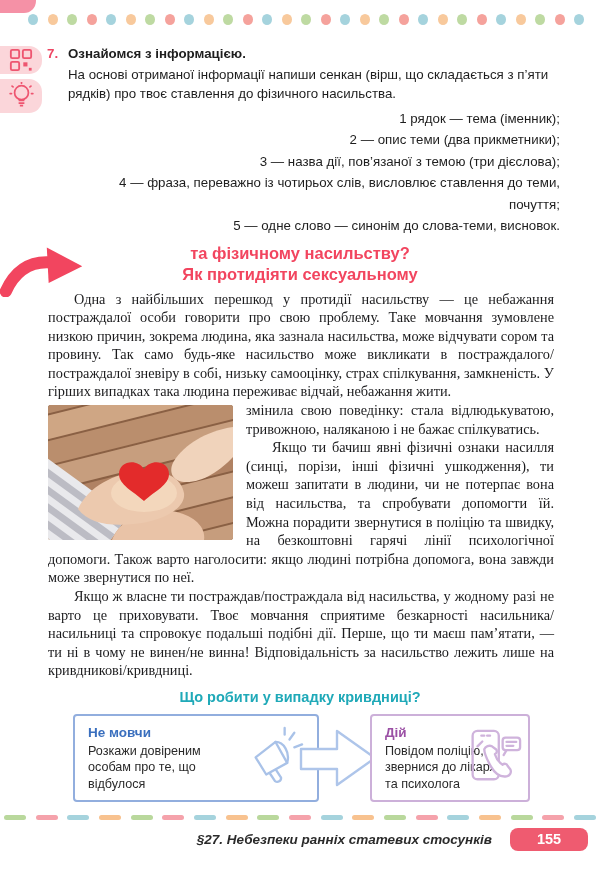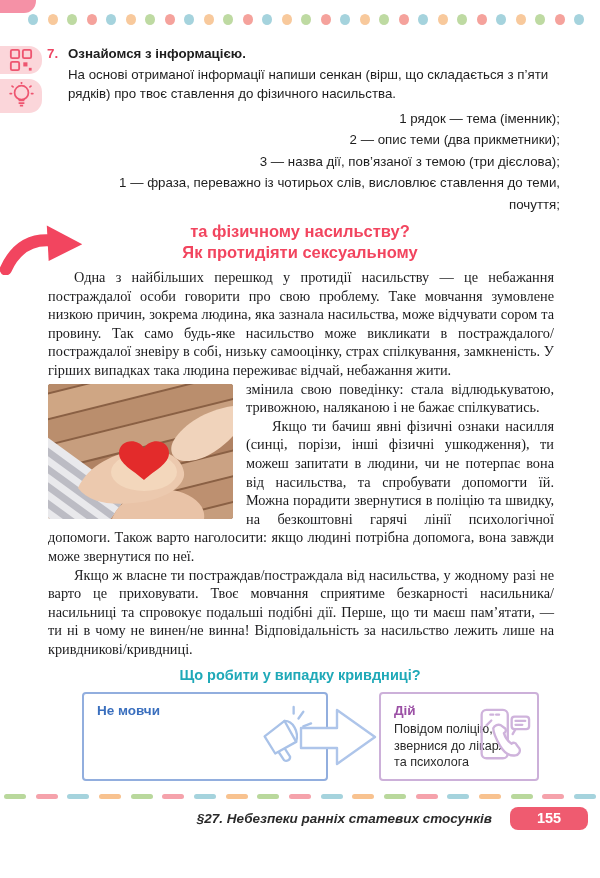--- a/index.html
+++ b/index.html
@@ -48,21 +48,21 @@
   .force-just{ text-align-last:justify; }
   .photo{ float:left; width:185px; height:135px; margin:4px 13px 2px 0; }
   .photo svg{ width:185px; height:135px; display:block; border-radius:2px; }
   .p4{ clear:both; }
 
   
   .teal-head{ margin-top:9px; text-align:center; font-weight:bold;
               font-size:14.5px; color:#1fa9b8; }
 
   
-  .boxes{ position:relative; margin:9px 52px 0 73px; display:flex;justify-content:center; }
+  .boxes{ position:relative; margin:9px 52px 0 73px; display:flex; }
   .box{ background:#fff; min-height:86px; border-radius:4px; position:relative;
         padding:9px 8px 8px 13px; }
   .box-blue{ width:246px; border:2px solid #92aede; }
   .box-purple{ width:160px; margin-left:51px; border:2px solid #ccb0d9; }
   .box-title{ font-weight:bold; font-size:13.5px; margin-bottom:3px; }
   .box-blue .box-title{ color:#3a6fbe; }
   .box-purple .box-title{ color:#9b50a5; }
   .box-text{ font-size:12.6px; line-height:16.5px; color:#2a2a2a; }
   .box-blue .box-text{ width:140px; }
   .box-purple .box-text{ width:125px; }
@@ -148,21 +148,22 @@
   <section class="exercise">
     <div>
       <span class="ex-num">7.</span>
       <span class="ex-intro">Ознайомся з інформацією.</span>
     </div>
     <p class="ex-task">На основі отриманої інформації напиши сенкан (вірш, що складається з п’яти рядків) про твоє ставлення до фізичного насильства.</p>
     <ul class="ex-lines">
       <li>1 рядок — тема (іменник);</li>
       <li>2 — опис теми (два прикметники);</li>
       <li>3 — назва дії, пов’язаної з темою (три дієслова);</li>
-      <li>1 — фраза, переважно із чотирьох слів, висловлює ставлення до теми, почуття;</li>
+      <li>4 — фраза, переважно із чотирьох слів, висловлює ставлення до теми, почуття;</li>
+      <li>5 — одне слово — синонім до слова-теми, висновок.</li>
     </ul>
   </section>
 
   <div class="sec-head">
     <span class="sec-arrow">
       <svg width="88" height="56" viewBox="0 0 88 60">
         <path d="M3 54 C13 32 29 21 52 23" fill="none" stroke="#f2455f" stroke-width="13" stroke-linecap="round"></path>
         <polygon points="47,7 85,27 49,45" fill="#f2455f"></polygon>
       </svg>
     </span>
@@ -212,20 +213,21 @@
       <p class="indent">Якщо ти бачиш явні фізичні ознаки насилля (синці, порізи, інші фізичні ушкодження), ти можеш запитати в людини, чи не потерпає вона від насильства, та спробувати допомогти їй. Можна порадити звернутися в поліцію та швидку, на безкоштовні гарячі лінії психологічної допомоги. Також варто наголосити: якщо людині потрібна допомога, вона завжди може звернутися по неї.</p>
     </div>
     <p class="indent p4">Якщо ж власне ти постраждав/постраждала від насильства, у жодному разі не варто це приховувати. Твоє мовчання сприятиме безкарності насильника/насильниці та спровокує подальші подібні дії. Перше, що ти маєш пам’ятати, — ти ні в чому не винен/не винна! Відповідальність за насильство лежить лише на кривдникові/кривдниці.</p>
   </div>
 
   <h3 class="teal-head">Що робити у випадку кривдниці?</h3>
 
   <div class="boxes">
     <div class="box box-blue">
       <div class="box-title">Не мовчи</div>
+      <div class="box-text">Розкажи довіреним особам про те, що відбулося</div>
       <span class="box-icon">
         <svg width="62" height="60" viewBox="0 0 64 62" fill="none" stroke="#a9c2e8" stroke-width="2.4" stroke-linejoin="round" stroke-linecap="round">
           <g transform="rotate(-15 30 34)">
             <path d="M14 28 L38 18 L44 42 L20 48 Z"></path>
             <path d="M38 18 C46 20 50 32 44 42"></path>
             <path d="M24 48 L27 57 A4 4 0 0 0 34 55 L31 46"></path>
           </g>
           <path d="M48 14 L53 7 M53 22 L61 19 M43 9 L43 2"></path>
         </svg>
       </span>

